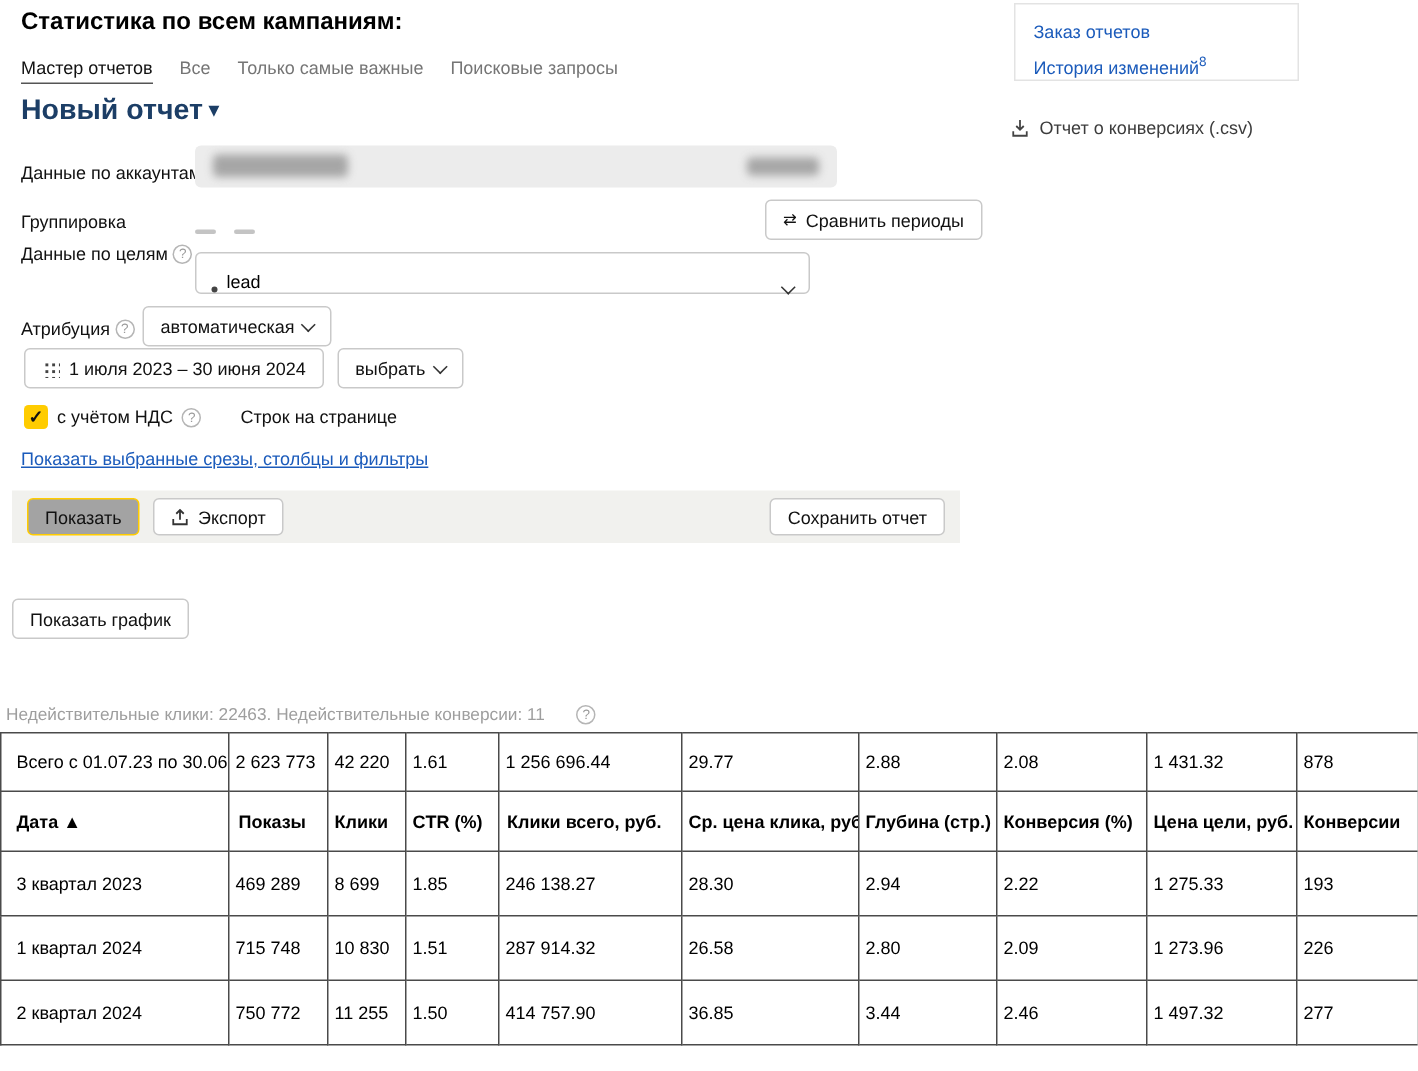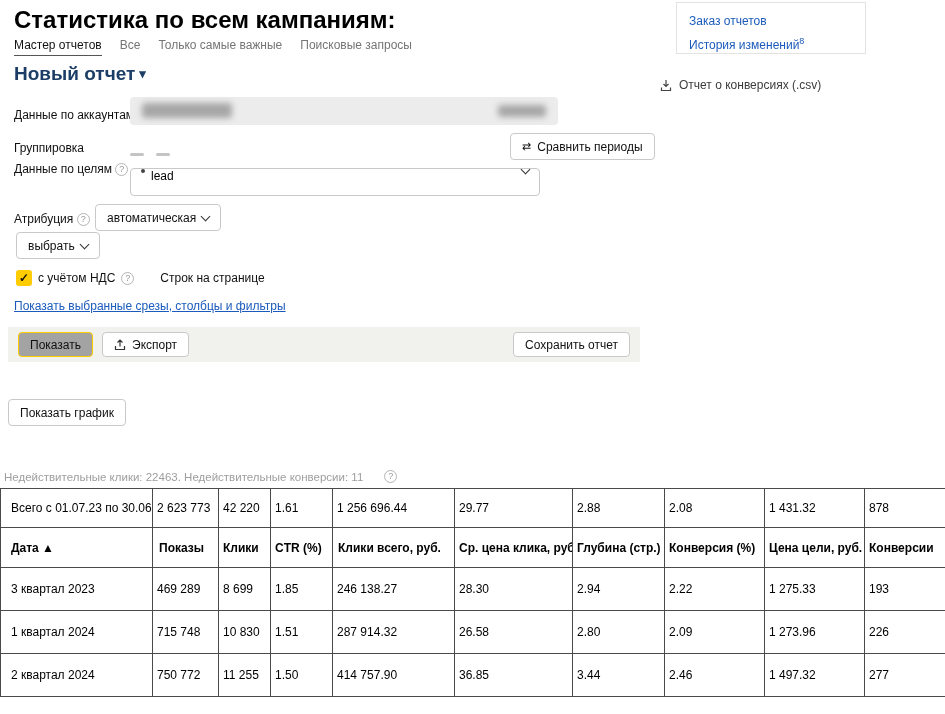--- a/index.html
+++ b/index.html
@@ -5,21 +5,21 @@
   * { margin:0; padding:0; box-sizing:border-box; }
   html,body { width:945px; height:714px; }
   body {
     font-family:"Liberation Sans", sans-serif;
     background:#fff; color:#000;
     position:relative; overflow:hidden;
     font-size:12px;
   }
   .abs { position:absolute; }
 
-  .page-title { left:14px; top:6px; font-size:24px; font-weight:700; }
+  .page-title { left:14px; top:6px; font-size:16px; font-weight:700; }
 
   .tabs { left:14px; top:38px; display:flex; gap:18px; font-size:12px; align-items:baseline; }
   .tab { color:#757575; cursor:pointer; }
   .tab.active { color:#111; border-bottom:1px solid #555; padding-bottom:3px; }
 
   .new-report { left:14px; top:63px; font-size:19px; font-weight:700; color:#1c3e66; cursor:pointer; }
   .new-report .caret { font-size:13px; margin-left:4px; vertical-align:2px; }
 
   .form-label { font-size:12px; color:#111; }
 
@@ -37,21 +37,21 @@
     height:27px; padding:0 11px; font-size:12px; color:#111; cursor:pointer;
     white-space:nowrap;
   }
   .btn-yellow { background:#a3a3a3; border-color:#ffcc00; font-weight:400; }
 
   .compare-btn { left:510px; top:133px; }
 
   .select-box {
     left:130px; top:168px; width:410px; height:28px;
     border:1px solid #c9c9c9; border-radius:4px; background:#fff;
-    display:flex; align-items:flex-start; padding:0 10px; cursor:pointer;
+    display:flex; align-items:flex-end; padding:0 10px; cursor:pointer;
   }
   .goal-dot { width:4px; height:4px; border-radius:50%; background:#444; margin-right:6px; }
   .select-box .chev { margin-left:auto; }
 
   .chev {
     width:7px; height:7px; display:inline-block;
     border-right:1.5px solid #333; border-bottom:1.5px solid #333;
     transform:rotate(45deg); margin-top:-3px;
   }
 
@@ -89,21 +89,21 @@
   .save-btn { margin-left:auto; }
 
   .right-box {
     left:676px; top:2px; width:190px; height:52px;
     border:1px solid #e3e3e3; background:#fff; padding:11px 12px;
   }
   .right-box .link { text-decoration:none; display:block; }
   .right-box .link + .link { margin-top:8px; }
   .right-box sup { font-size:9px; color:#1b5bbb; }
 
-  .csv-link { left:660px; top:78px; display:flex; align-items:center; gap:7px; color:#3c3c3c; cursor:pointer; }
+  .csv-link { left:674px; top:78px; display:flex; align-items:center; gap:7px; color:#3c3c3c; cursor:pointer; }
 
   .graph-btn { left:8px; top:399px; }
 
   .invalid-note { left:4px; top:470px; color:#9e9e9e; font-size:11.5px; display:flex; align-items:center; gap:21px; }
 
   .stats-table { left:0; top:488px; width:945px; border-collapse:collapse; table-layout:fixed; font-size:12px; }
   .stats-table td, .stats-table th { border:1px solid #4a4a4a; overflow:hidden; white-space:nowrap; }
   .stats-table .c-first { text-align:left; padding:0 8px 0 10px; }
   .stats-table .c-num { padding:0 12px 0 4px; }
   .summary-row td { height:39px; }
@@ -158,20 +158,24 @@
 <span class="abs form-label" style="left:14px; top:212px;">
   <span>Атрибуция</span>
   <span class="qicon">?</span>
 </span>
 <button class="abs btn attr-btn">
   <span>автоматическая</span>
   <span class="chev"></span>
 </button>
 
 <div class="abs date-row">
+  <button class="btn">
+    <span class="grid-icon"></span>
+    <span>1 июля 2023 – 30 июня 2024</span>
+  </button>
   <button class="btn">
     <span>выбрать</span>
     <span class="chev"></span>
   </button>
 </div>
 
 <div class="abs vat-row">
   <span class="checkbox">
       <span>✓</span>
     </span>

